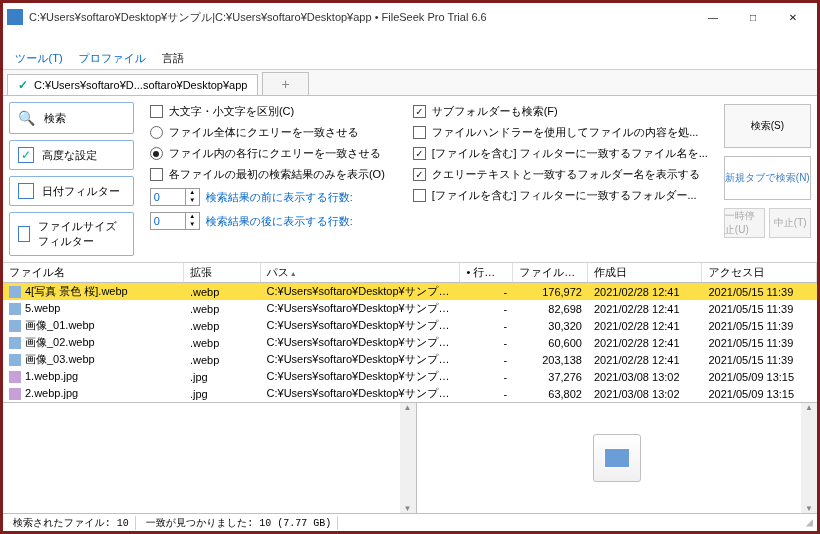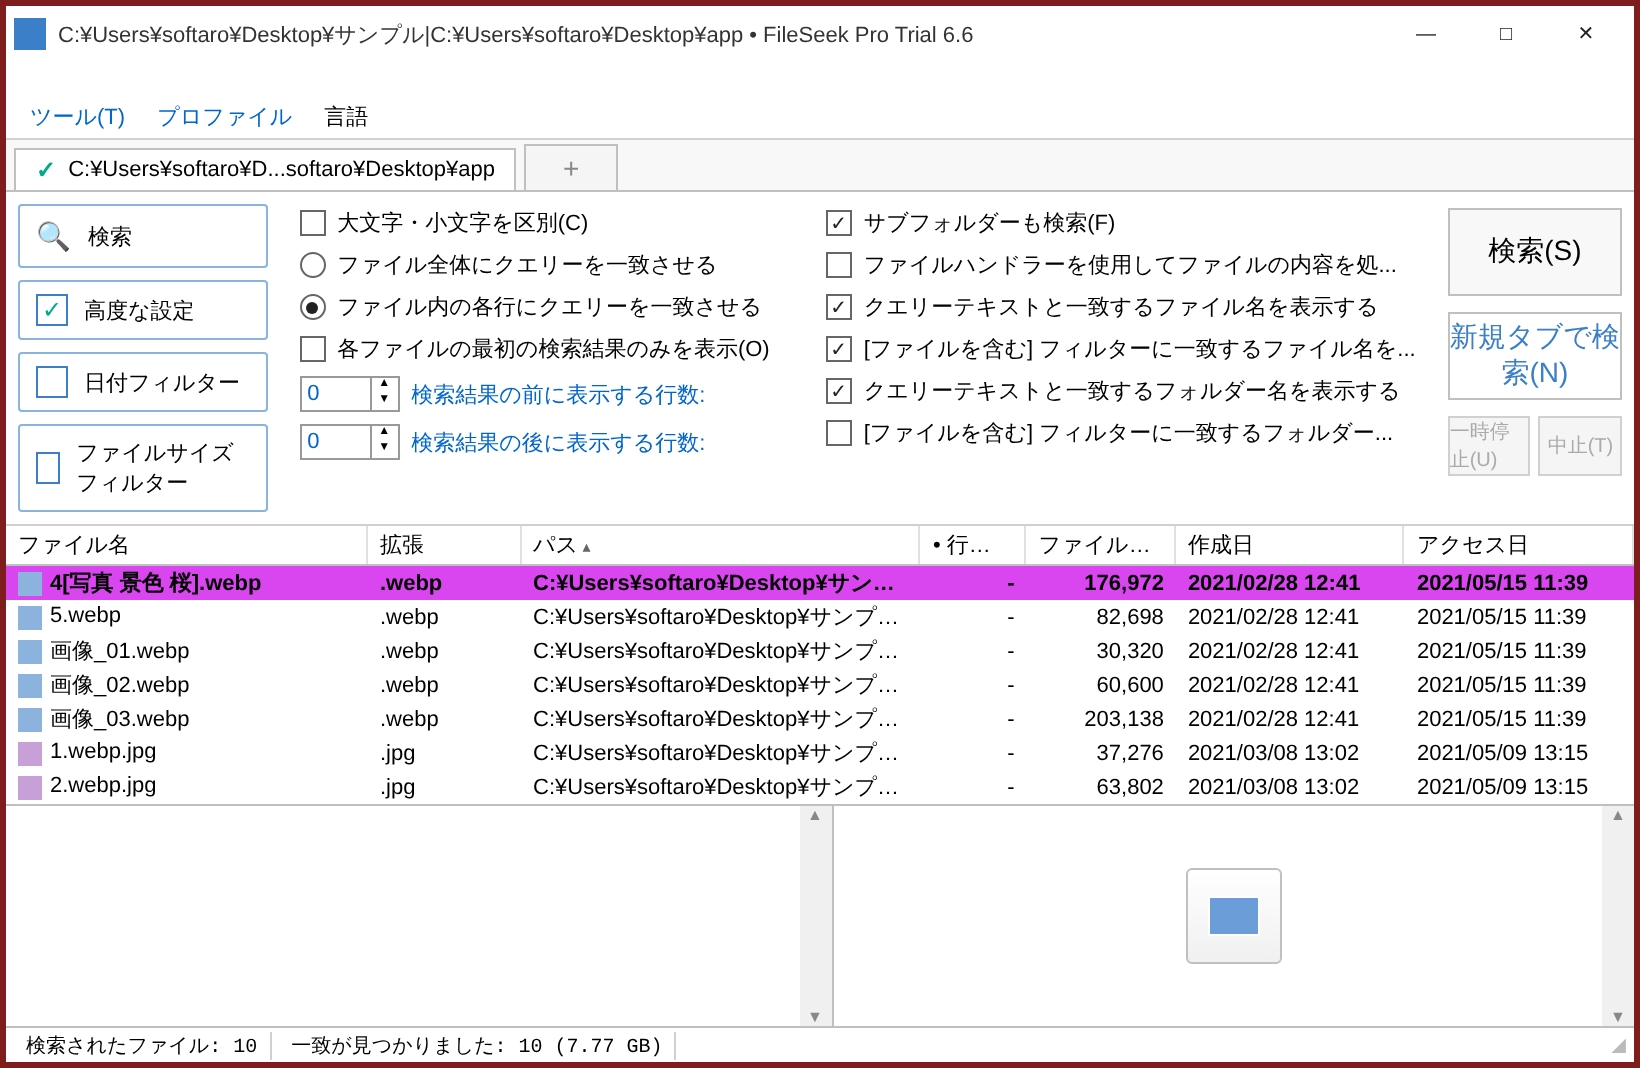--- a/index.html
+++ b/index.html
@@ -40,32 +40,32 @@
 .chkbox.checked::after { content: "✓"; font-size: 10px; color: #222; }
 .radio { border-radius: 50%; }
 .radio.checked::after { content: ""; width: 6px; height: 6px; border-radius: 50%; background: #222; display: block; }
 .numin { width: 50px; height: 18px; border: 1px solid #999; display: flex; align-items: center; }
 .numin .v { flex: 1; padding: 0 3px; color: #0066cc; }
 .numin .spin { width: 14px; display: flex; flex-direction: column; border-left: 1px solid #999; }
 .numin .spin div { height: 8px; font-size: 6px; text-align: center; line-height: 7px; }
 .lnk { color: #0066cc; text-decoration: none; }
 
 .btncol { width: 112px; padding: 8px 6px; display: flex; flex-direction: column; gap: 8px; }
-.bigbtn { height: 44px; border: 1px solid #c0c0c0; background: #f8f8f8; display: flex; align-items: center; justify-content: center; font-size: 14px; text-align: center; }
+.bigbtn { height: 44px; border: 1px solid #c0c0c0; background: #f8f8f8; display: flex; align-items: center; justify-content: center; font-size: 10px; text-align: center; }
 .bigbtn.link { color: #3a7fc7; border-color: #c0c0c0; background: #fff; }
 .smrow { display: flex; gap: 4px; }
 .smbtn { flex: 1; height: 30px; border: 1px solid #d0d0d0; background: #f5f5f5; color: #aaa; font-size: 10px; display: flex; align-items: center; justify-content: center; }
 
 .tablewrap { flex: 1; display: flex; flex-direction: column; min-height: 0; }
 .thead { display: flex; background: #fff; border-bottom: 1px solid #c0c0c0; height: 20px; align-items: center; font-size: 11px; }
 .th { padding: 2px 6px; border-right: 1px solid #e0e0e0; overflow: hidden; white-space: nowrap; text-overflow: ellipsis; }
 .th.path::after { content: " ▴"; font-size: 8px; color: #666; }
 .tbody { overflow-y: auto; flex-shrink: 0; }
 .tr { display: flex; height: 17px; align-items: center; font-size: 11px; }
-.tr.sel { background: #d946ef; font-weight: bold; }
+.tr.sel { background: #fde047; }
 .td { padding: 1px 6px; overflow: hidden; white-space: nowrap; text-overflow: ellipsis; }
 .td.r { text-align: right; }
 .td .ficon { display: inline-block; width: 12px; height: 12px; background: #8cb3de; margin-right: 4px; vertical-align: middle; }
 .td .ficon.jpg { background: #c7a0d8; }
 .c-name { width: 190px; }
 .c-ext { width: 80px; }
 .c-path { width: 210px; }
 .c-line { width: 55px; text-align: right; }
 .c-size { width: 78px; text-align: right; }
 .c-created { width: 120px; }
@@ -175,24 +175,20 @@
           <div class="opt">
               <span class="chkbox checked"></span>
               <span>サブフォルダーも検索(F)</span>
             </div>
           <div class="opt">
               <span class="chkbox"></span>
               <span>ファイルハンドラーを使用してファイルの内容を処...</span>
             </div>
           <div class="opt">
               <span class="chkbox checked"></span>
-              <span>クエリーテキストと一致するファイル名を表示する</span>
-            </div>
-          <div class="opt">
-              <span class="chkbox checked"></span>
               <span>[ファイルを含む] フィルターに一致するファイル名を...</span>
             </div>
           <div class="opt">
               <span class="chkbox checked"></span>
               <span>クエリーテキストと一致するフォルダー名を表示する</span>
             </div>
           <div class="opt">
               <span class="chkbox"></span>
               <span>[ファイルを含む] フィルターに一致するフォルダー...</span>
             </div>

